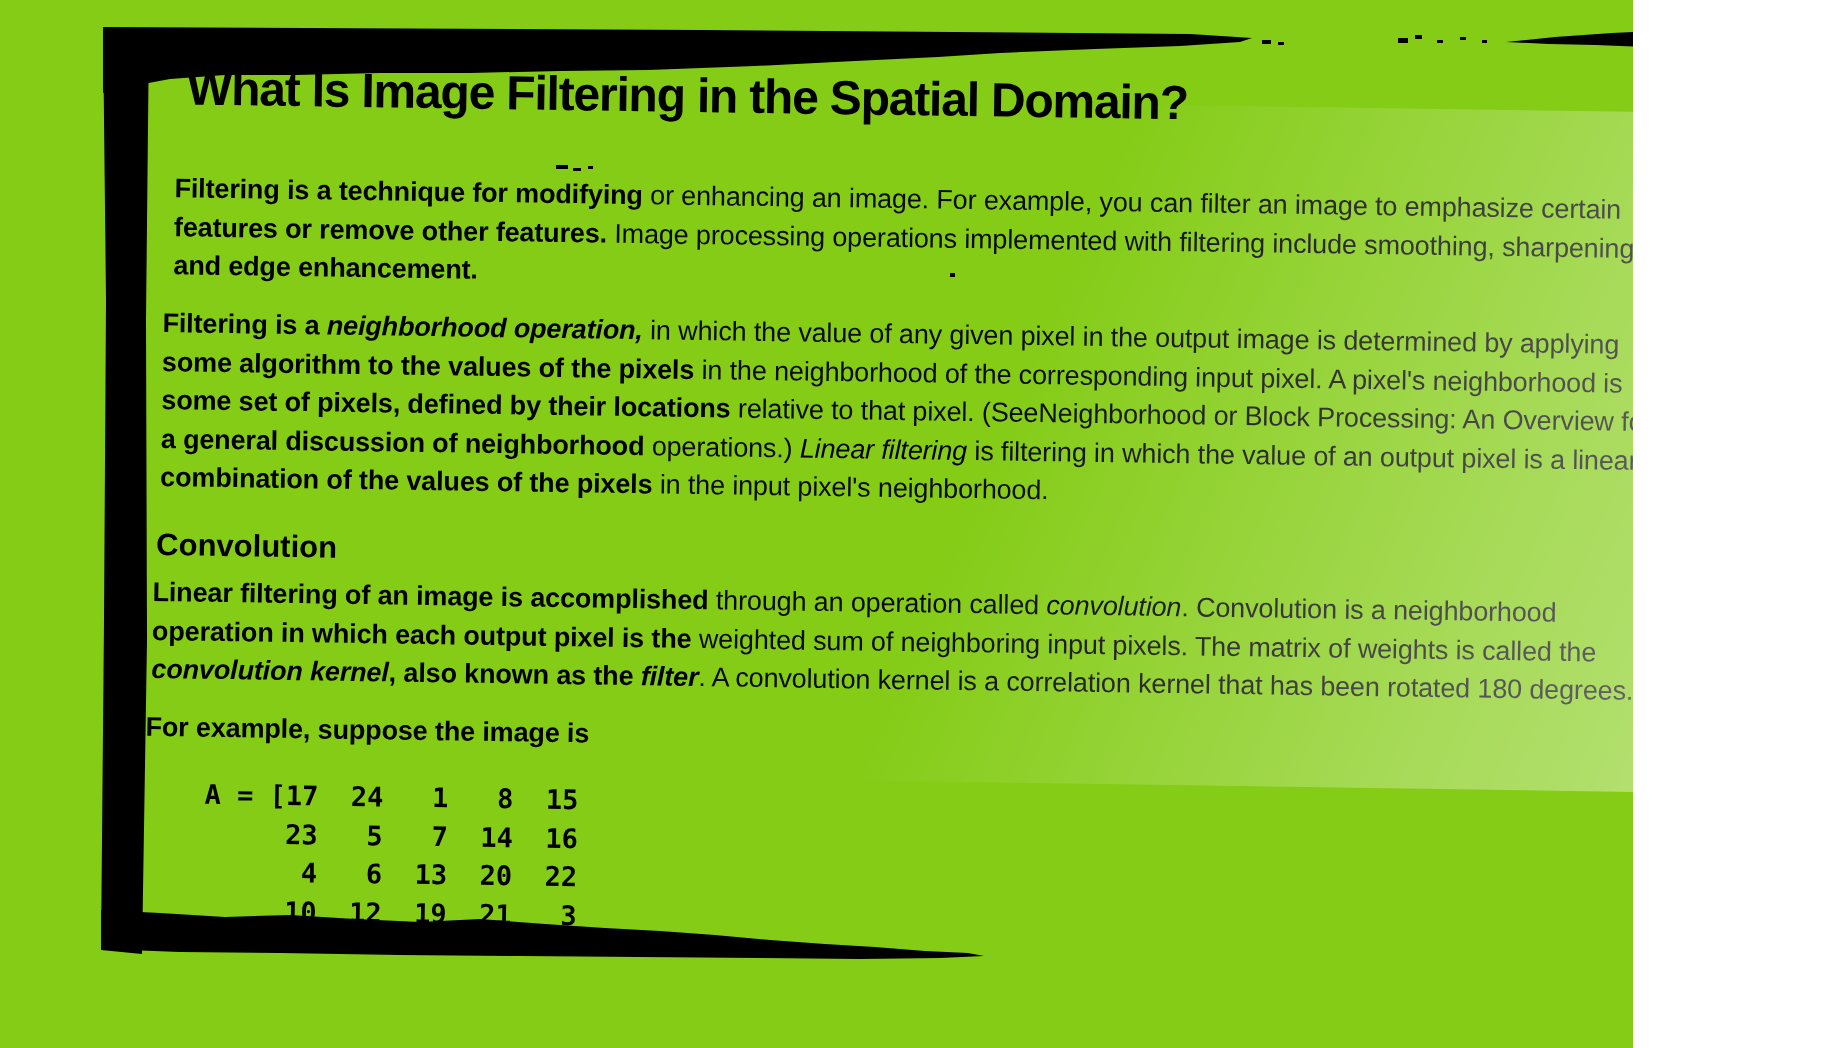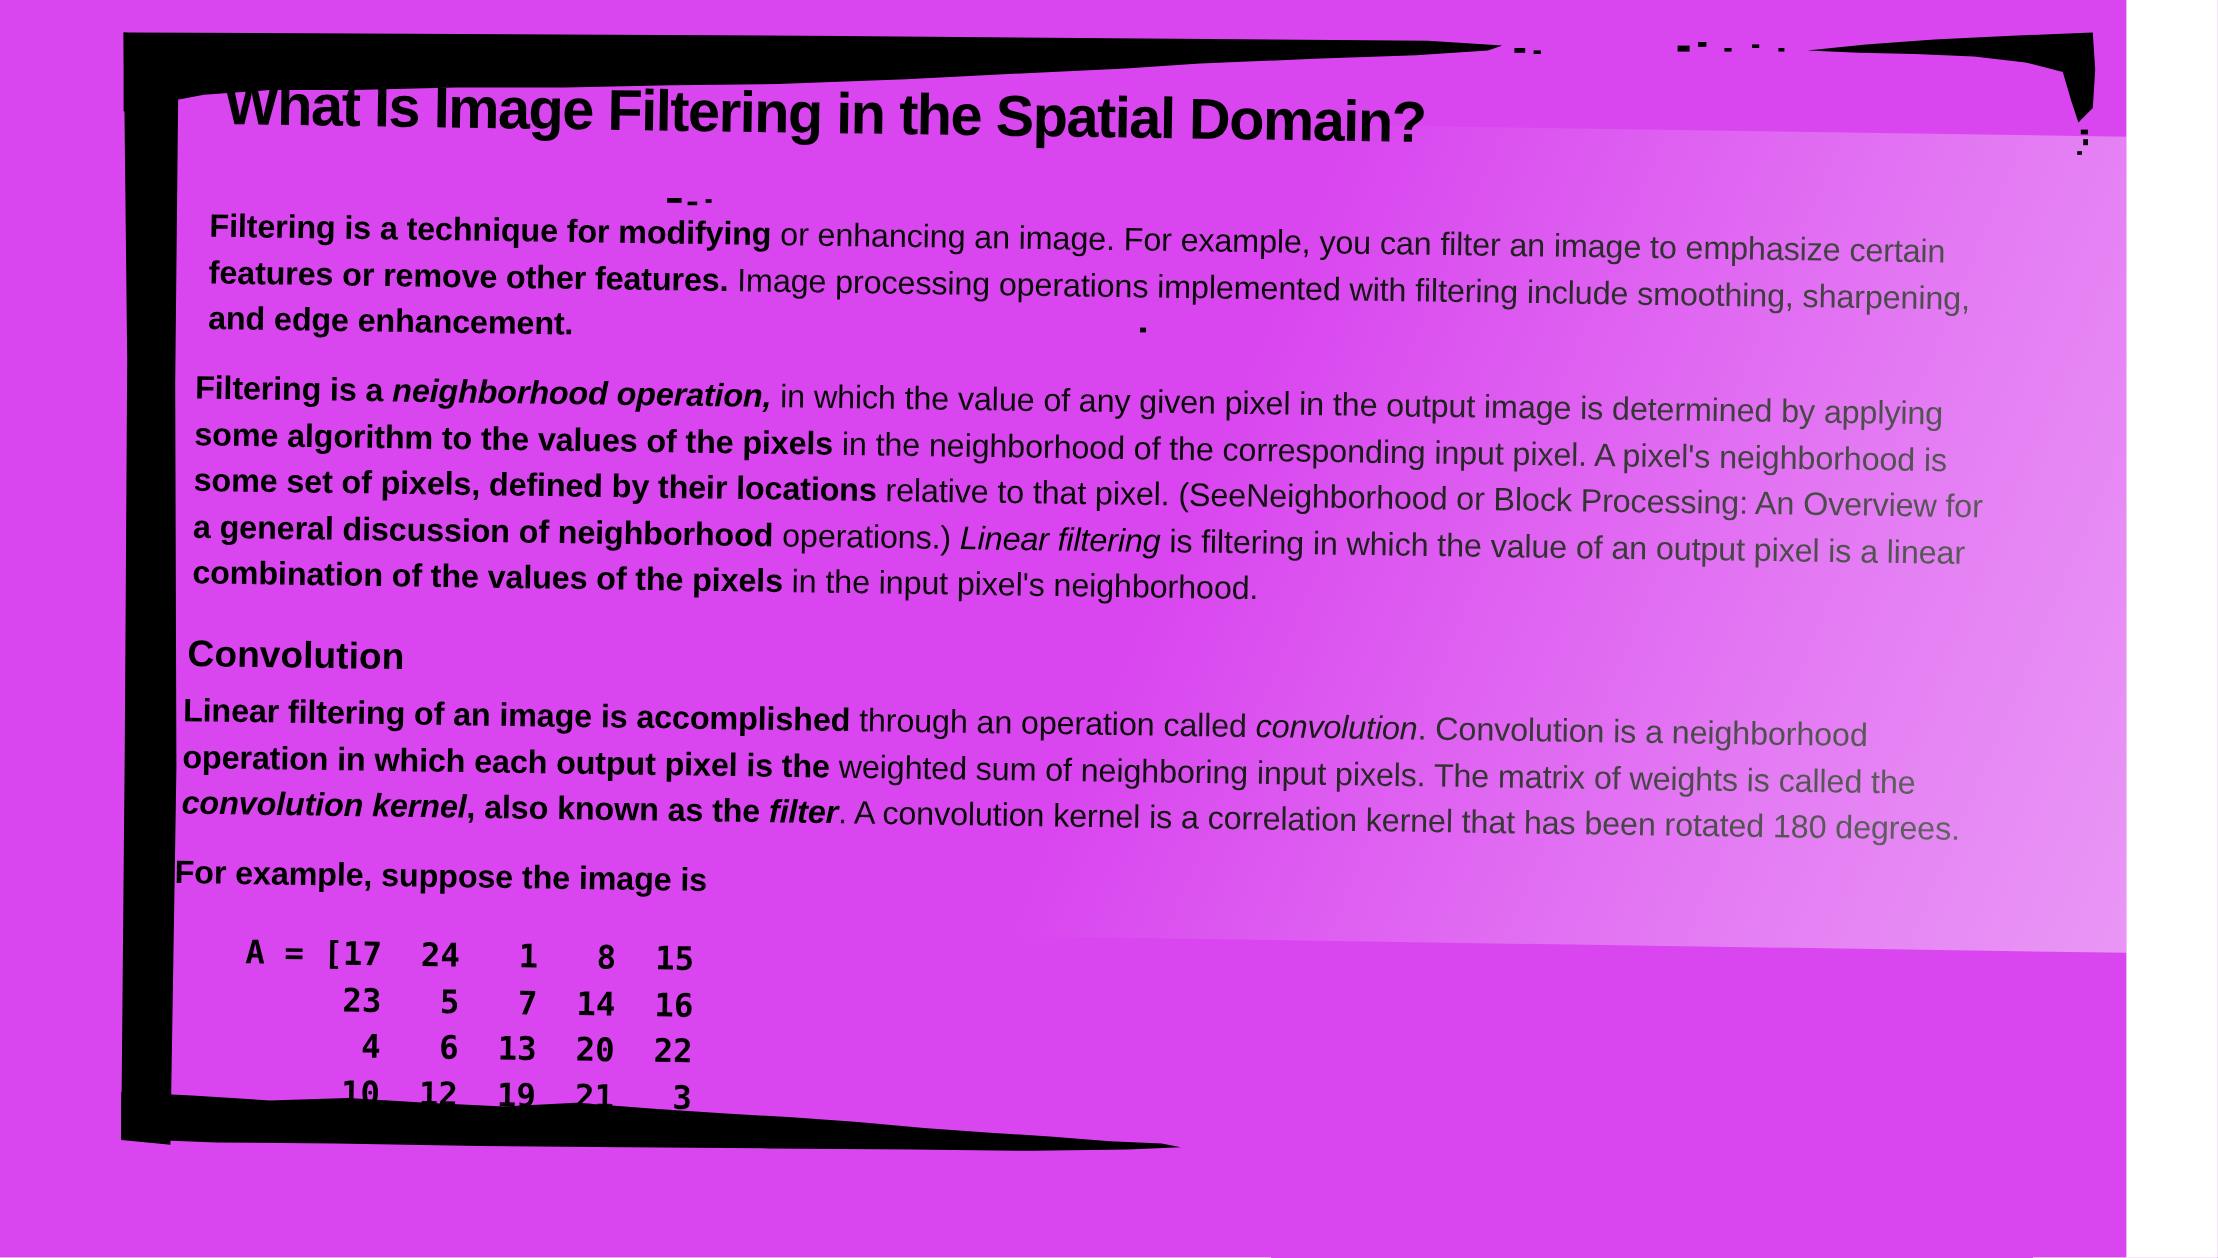--- a/index.html
+++ b/index.html
@@ -1,17 +1,17 @@
 <!DOCTYPE html>
 <html><head>
 <meta charset="utf-8">
 <style>
   html,body{margin:0;padding:0;background:#fff;}
   .canvas{
-    position:relative;width:1772px;height:1048px;background:#d946ef;overflow:hidden;
+    position:relative;width:1633px;height:1048px;background:#84cc16;overflow:hidden;
     font-family:"Liberation Sans",sans-serif;color:#000;
   }
   .scan-marks{position:absolute;left:0;top:0;width:1848px;height:1048px;}
   .page{position:absolute;left:0;top:0;width:1848px;height:1048px;
     transform:rotate(0.85deg);transform-origin:160px 90px;}
   .title{
     position:absolute;left:187px;top:60px;margin:0;
     font-size:48px;font-weight:bold;letter-spacing:-1.2px;white-space:nowrap;
   }
   .para{position:absolute;font-size:27px;line-height:38.5px;letter-spacing:-0.15px;}

